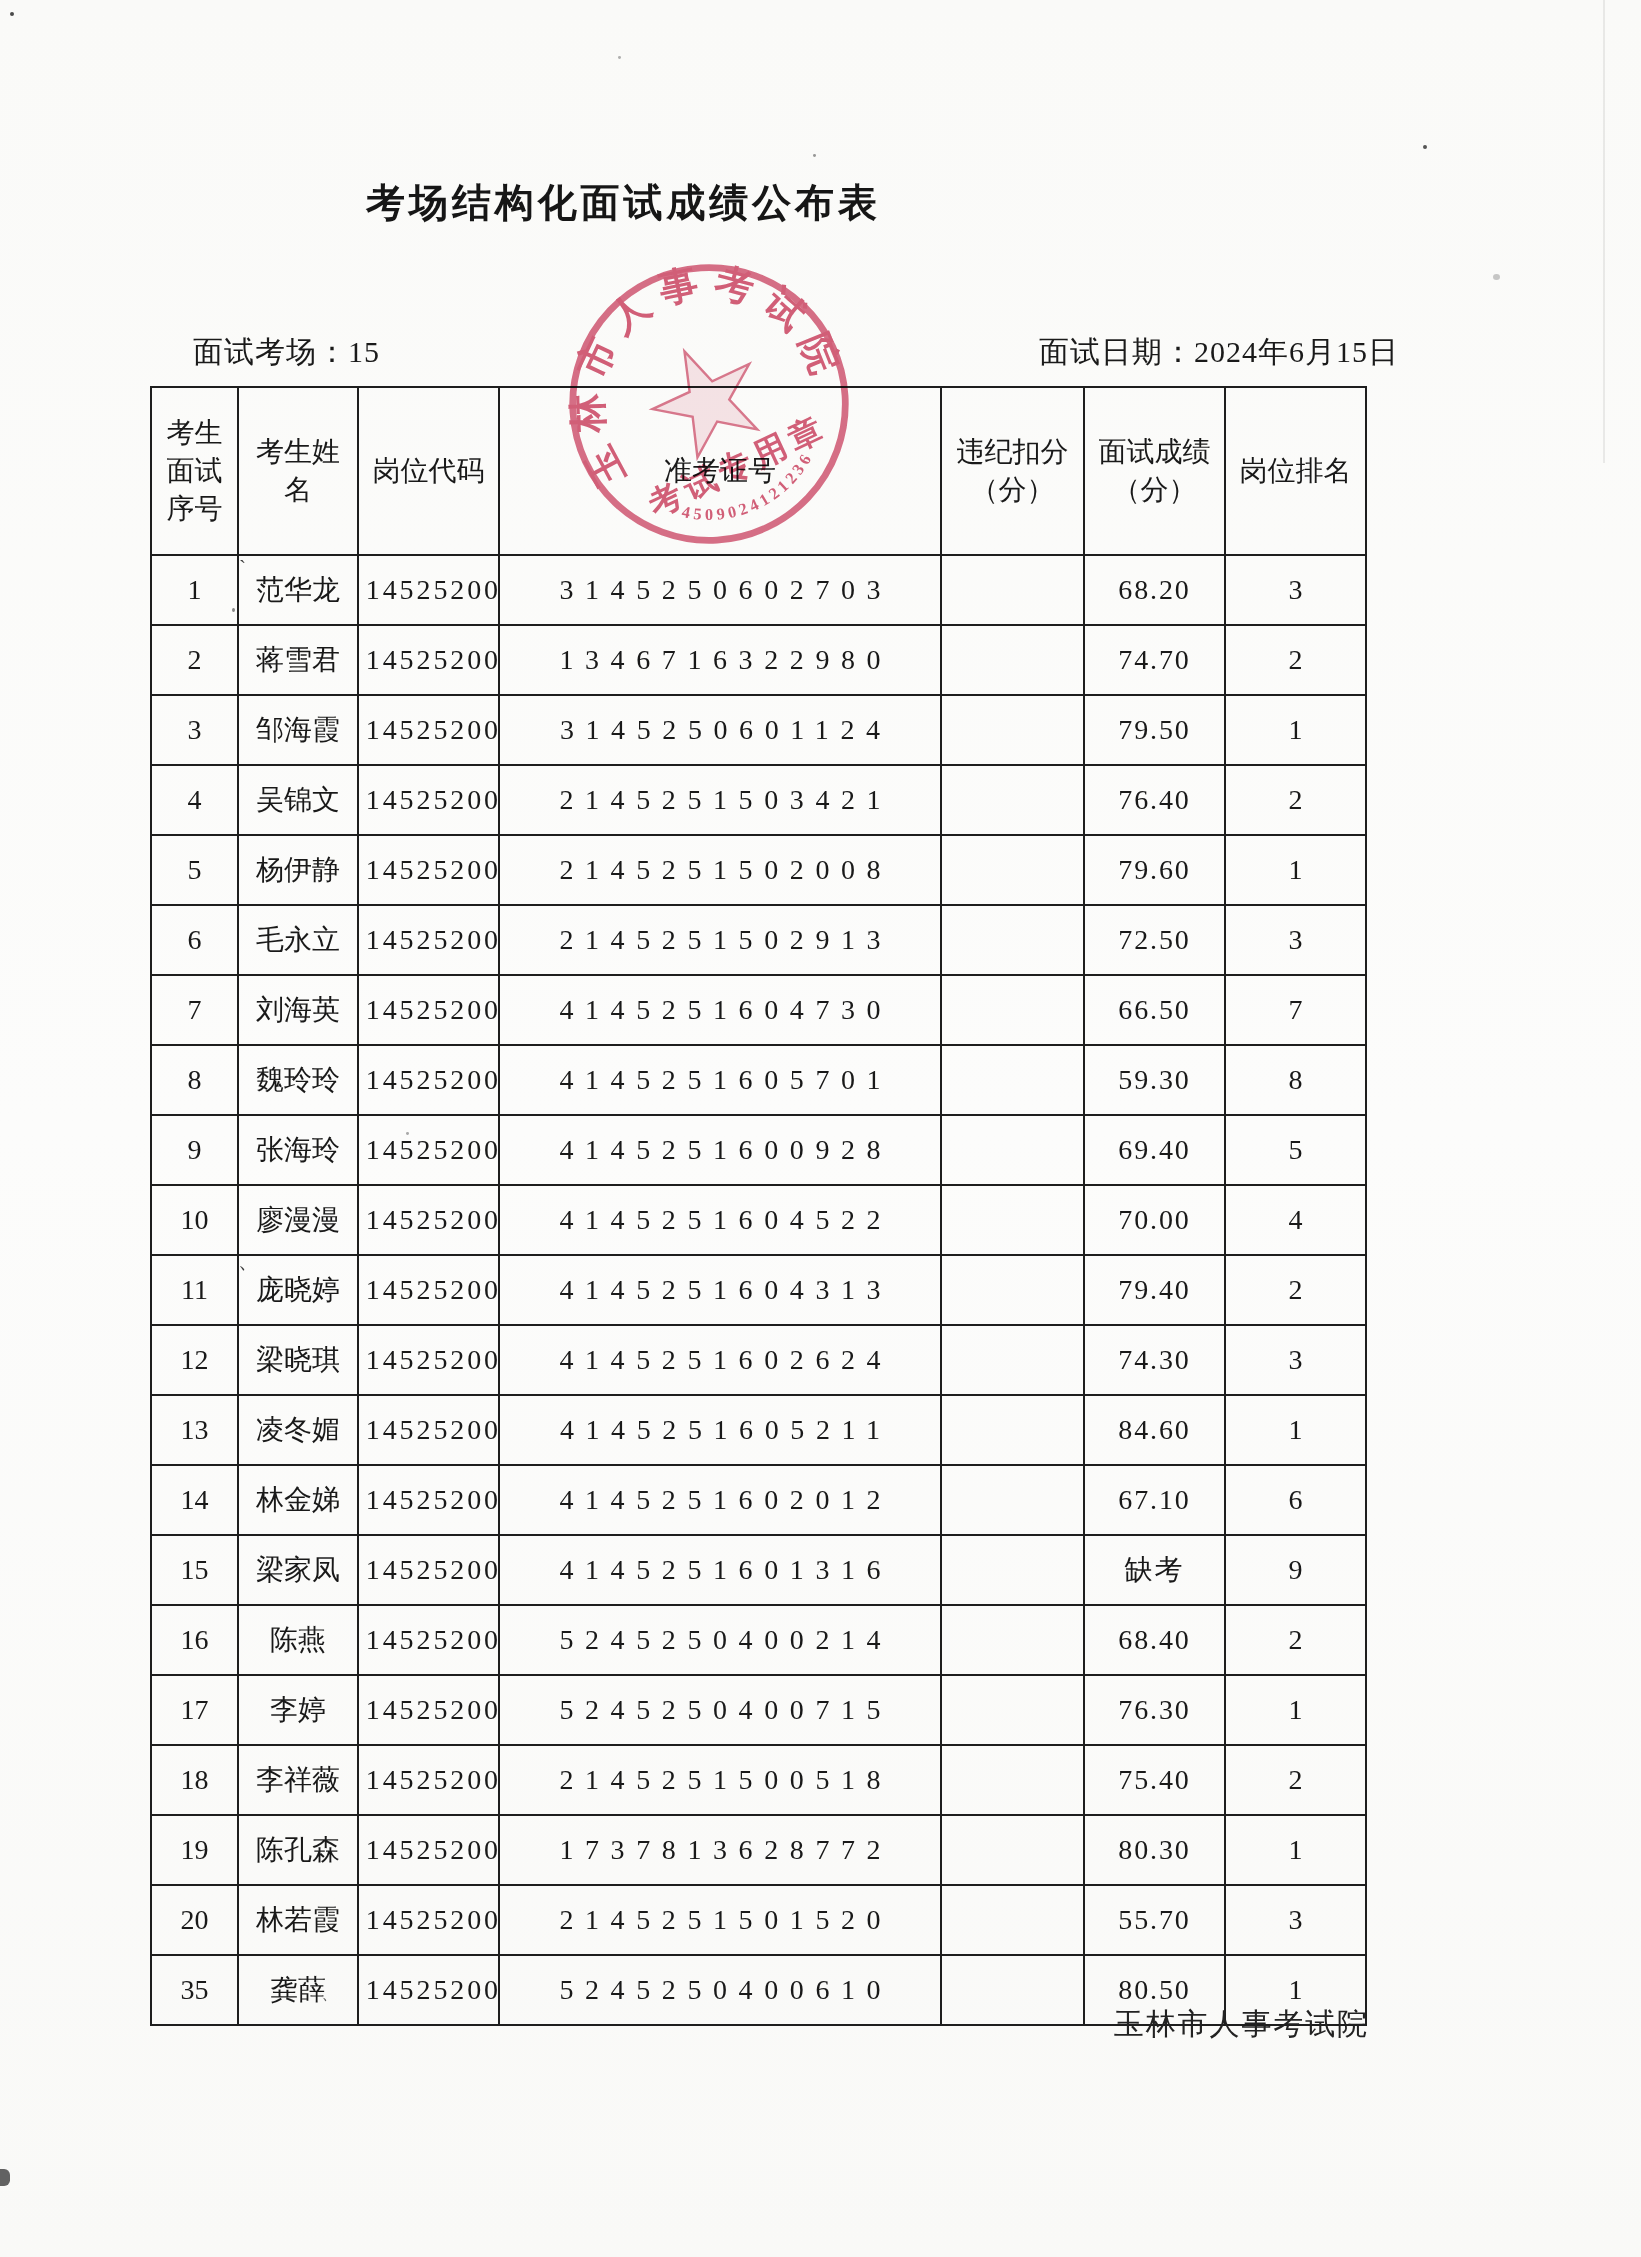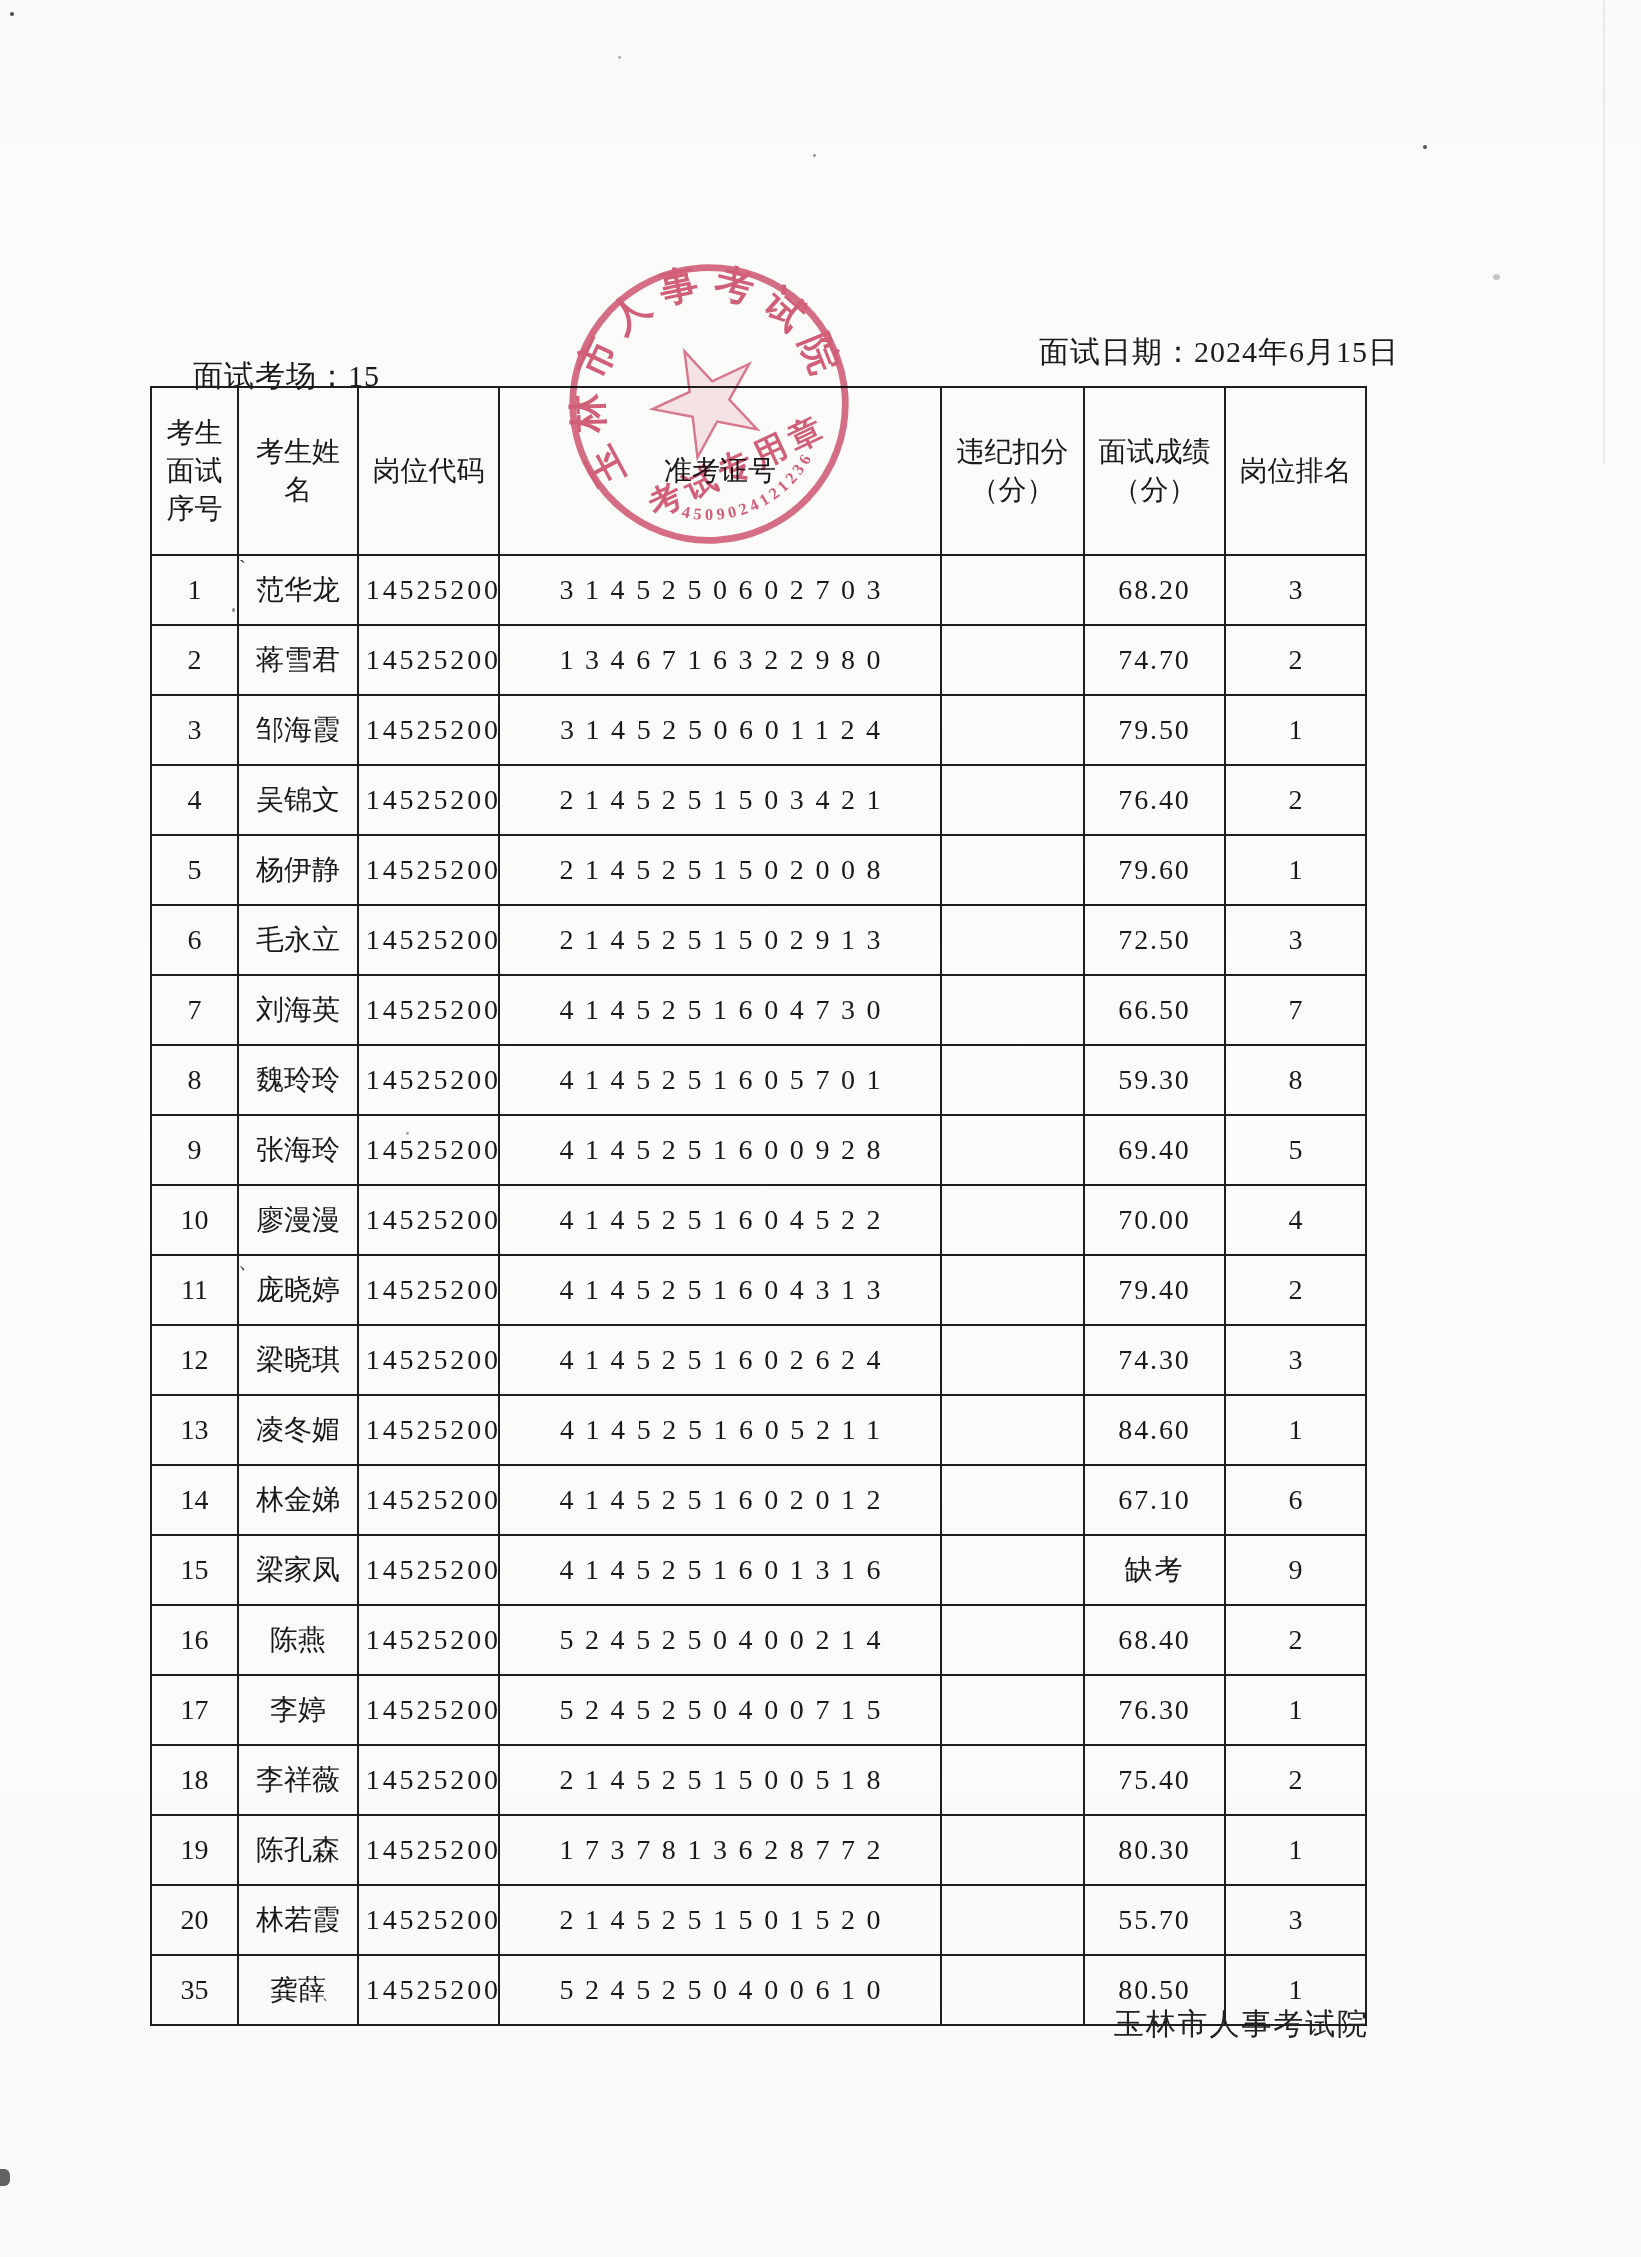--- a/index.html
+++ b/index.html
@@ -12,21 +12,21 @@
     color:#1c1c1c;
     overflow:hidden;
   }
   .title{
     position:absolute;top:176px;left:0;width:1247px;
     text-align:center;
     font-family:"Liberation Sans","DejaVu Sans",sans-serif;
     font-weight:700;font-size:39px;letter-spacing:3.9px;color:#161616;
   }
   .meta{position:absolute;top:332px;font-size:30px;letter-spacing:1px;color:#1a1a1a;}
-  .meta-room{left:193px;margin-top:24px;}
+  .meta-room{left:193px;}
   .meta-date{left:1011px;margin-left:28px;}
   table.score{
     position:absolute;top:386px;left:150px;
     width:1215px;border-collapse:collapse;table-layout:fixed;
   }
   table.score th,table.score td{
     border:2.4px solid #1e1e1e;
     text-align:center;vertical-align:middle;
     font-weight:normal;font-size:28px;color:#191919;
     padding:0 3.9px;overflow:hidden;
@@ -64,20 +64,21 @@
   .tick{position:absolute;font-size:21px;color:#3a3a3a;}
   .tick.t1{left:239px;top:556px;}
   .tick.t2{left:238px;top:1247px;}
   .tick.t3{left:321px;top:1981px;font-size:17.4px;opacity:.8;}
 </style>
 </head>
 <body>
 
 <div class="sheet">
 
+  <div class="title">考场结构化面试成绩公布表</div>
 
   <div class="meta meta-room"><span>面试考场：</span><span>15</span></div>
 
   <div class="meta meta-date"><span>面试日期：</span><span>2024年6月15日</span></div>
 
   <table class="score">
     <colgroup>
       <col style="width:87px">
         <col style="width:120px">
         <col style="width:141px">

